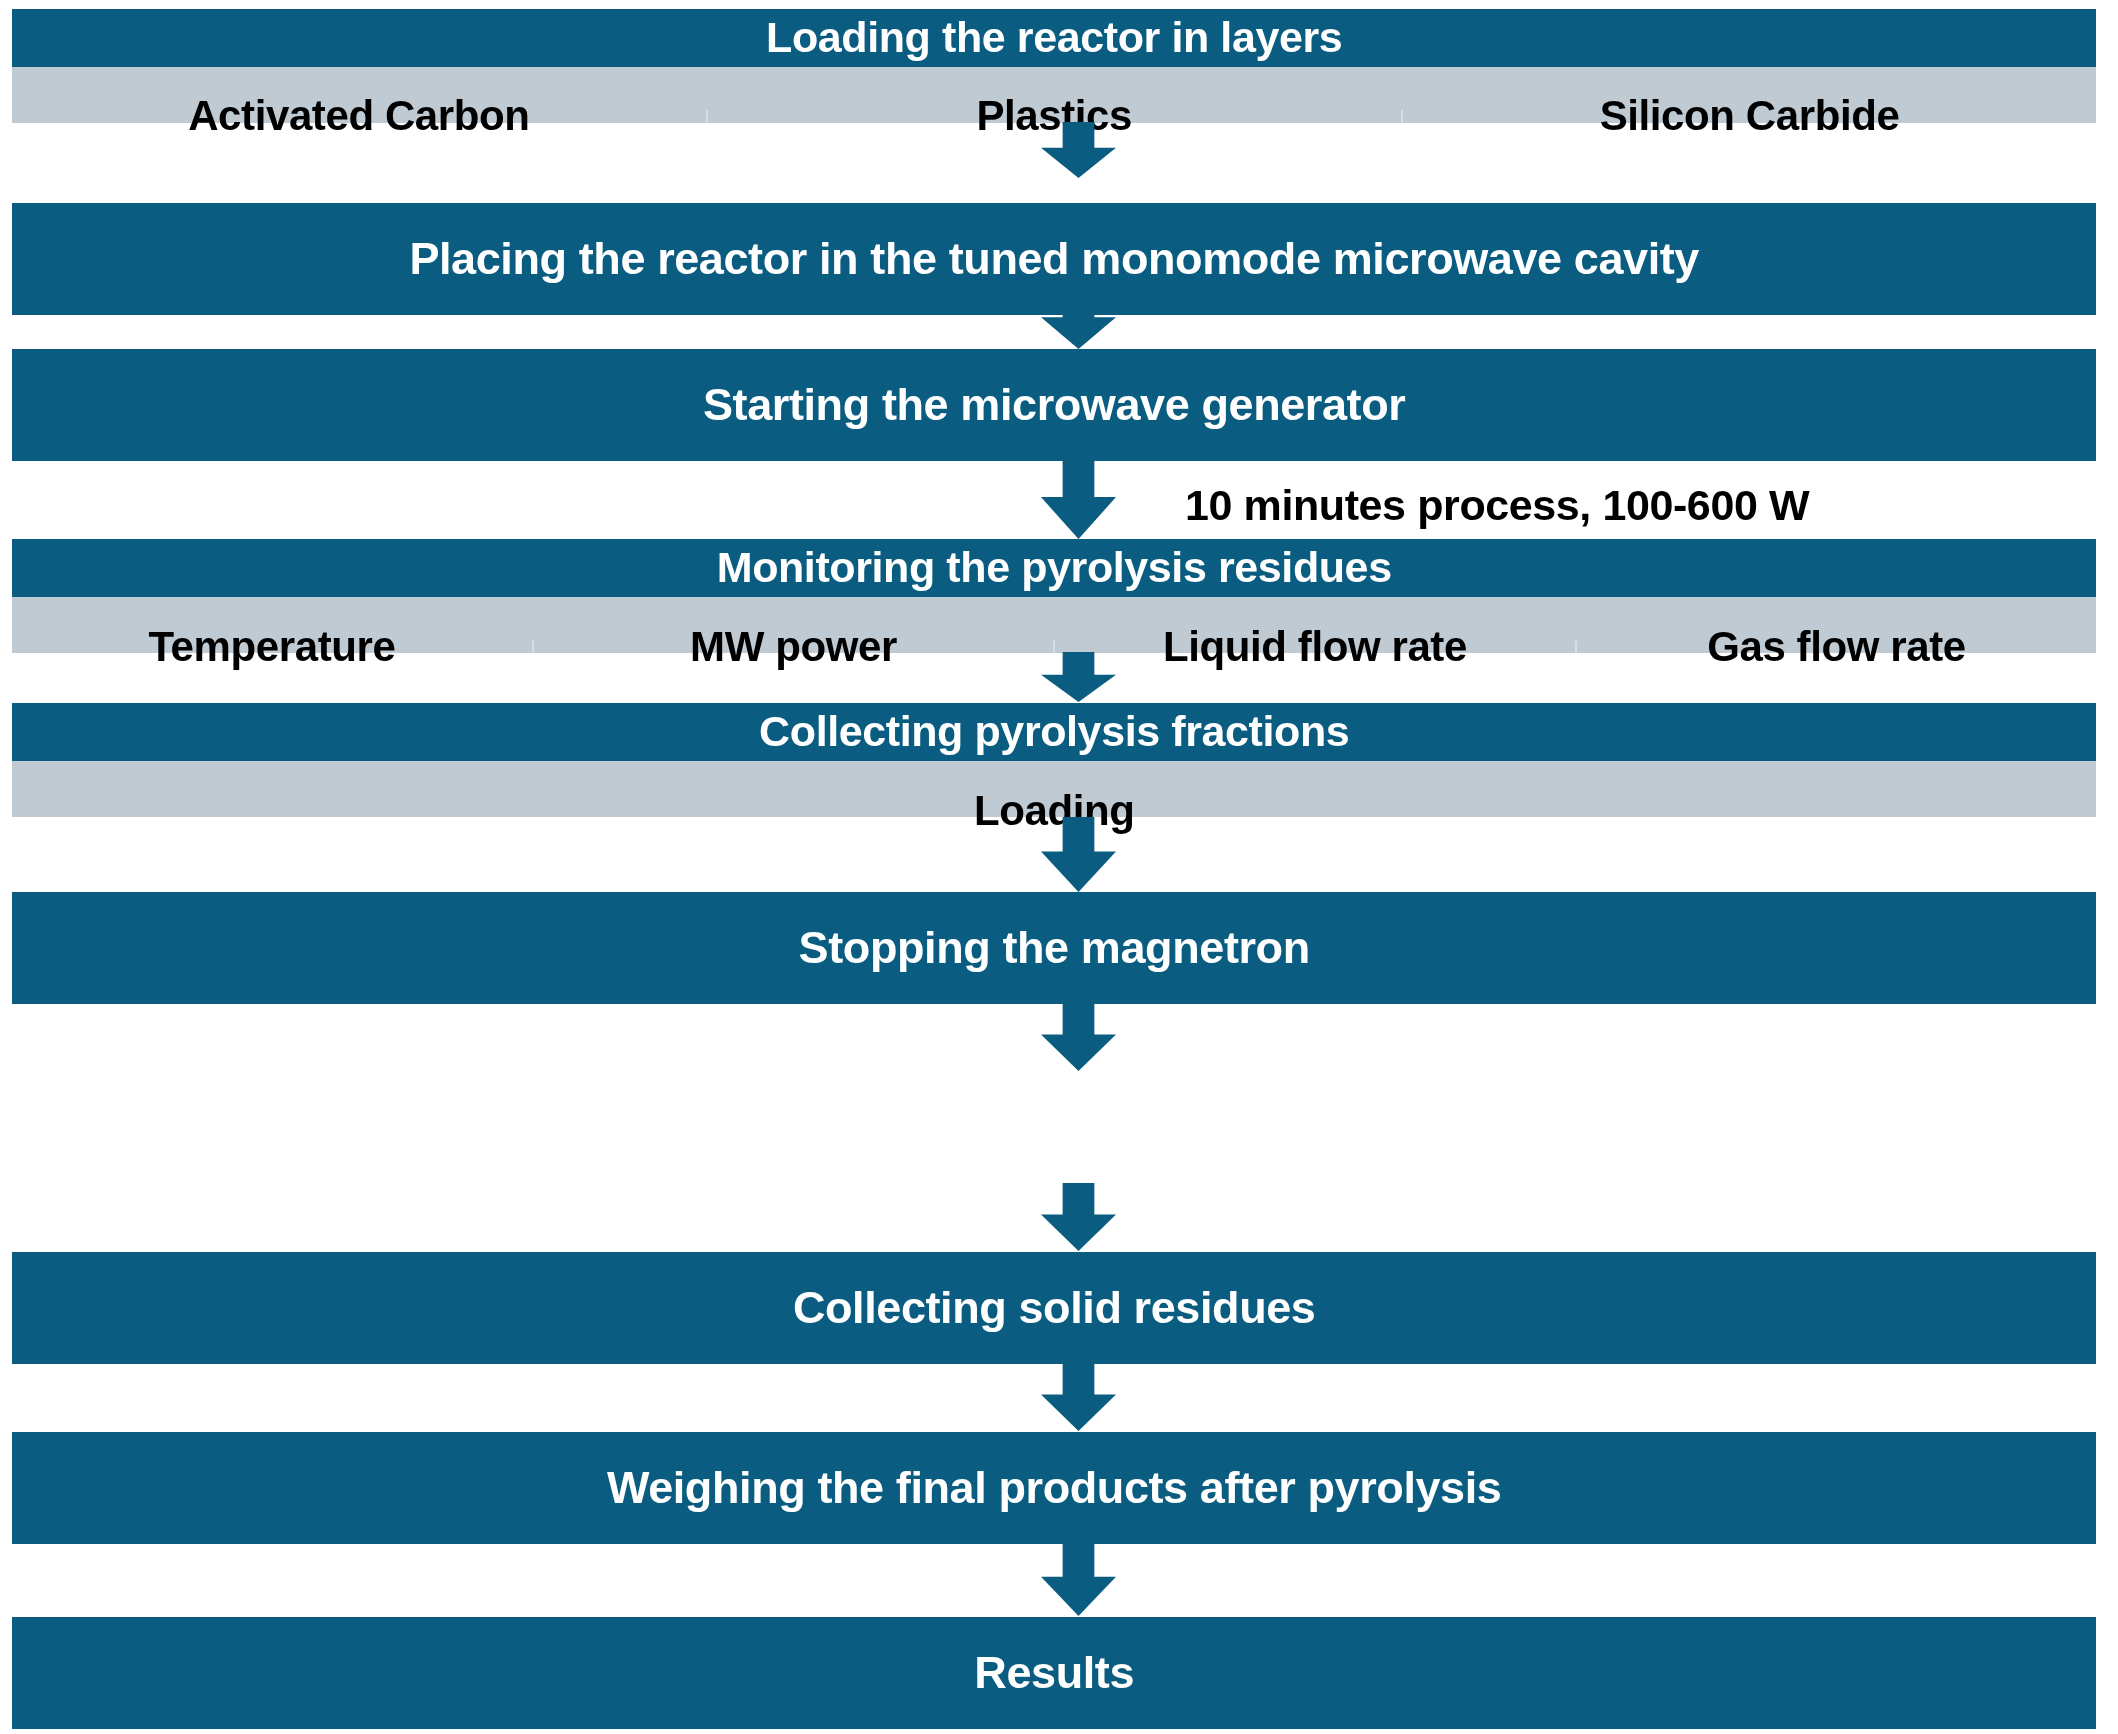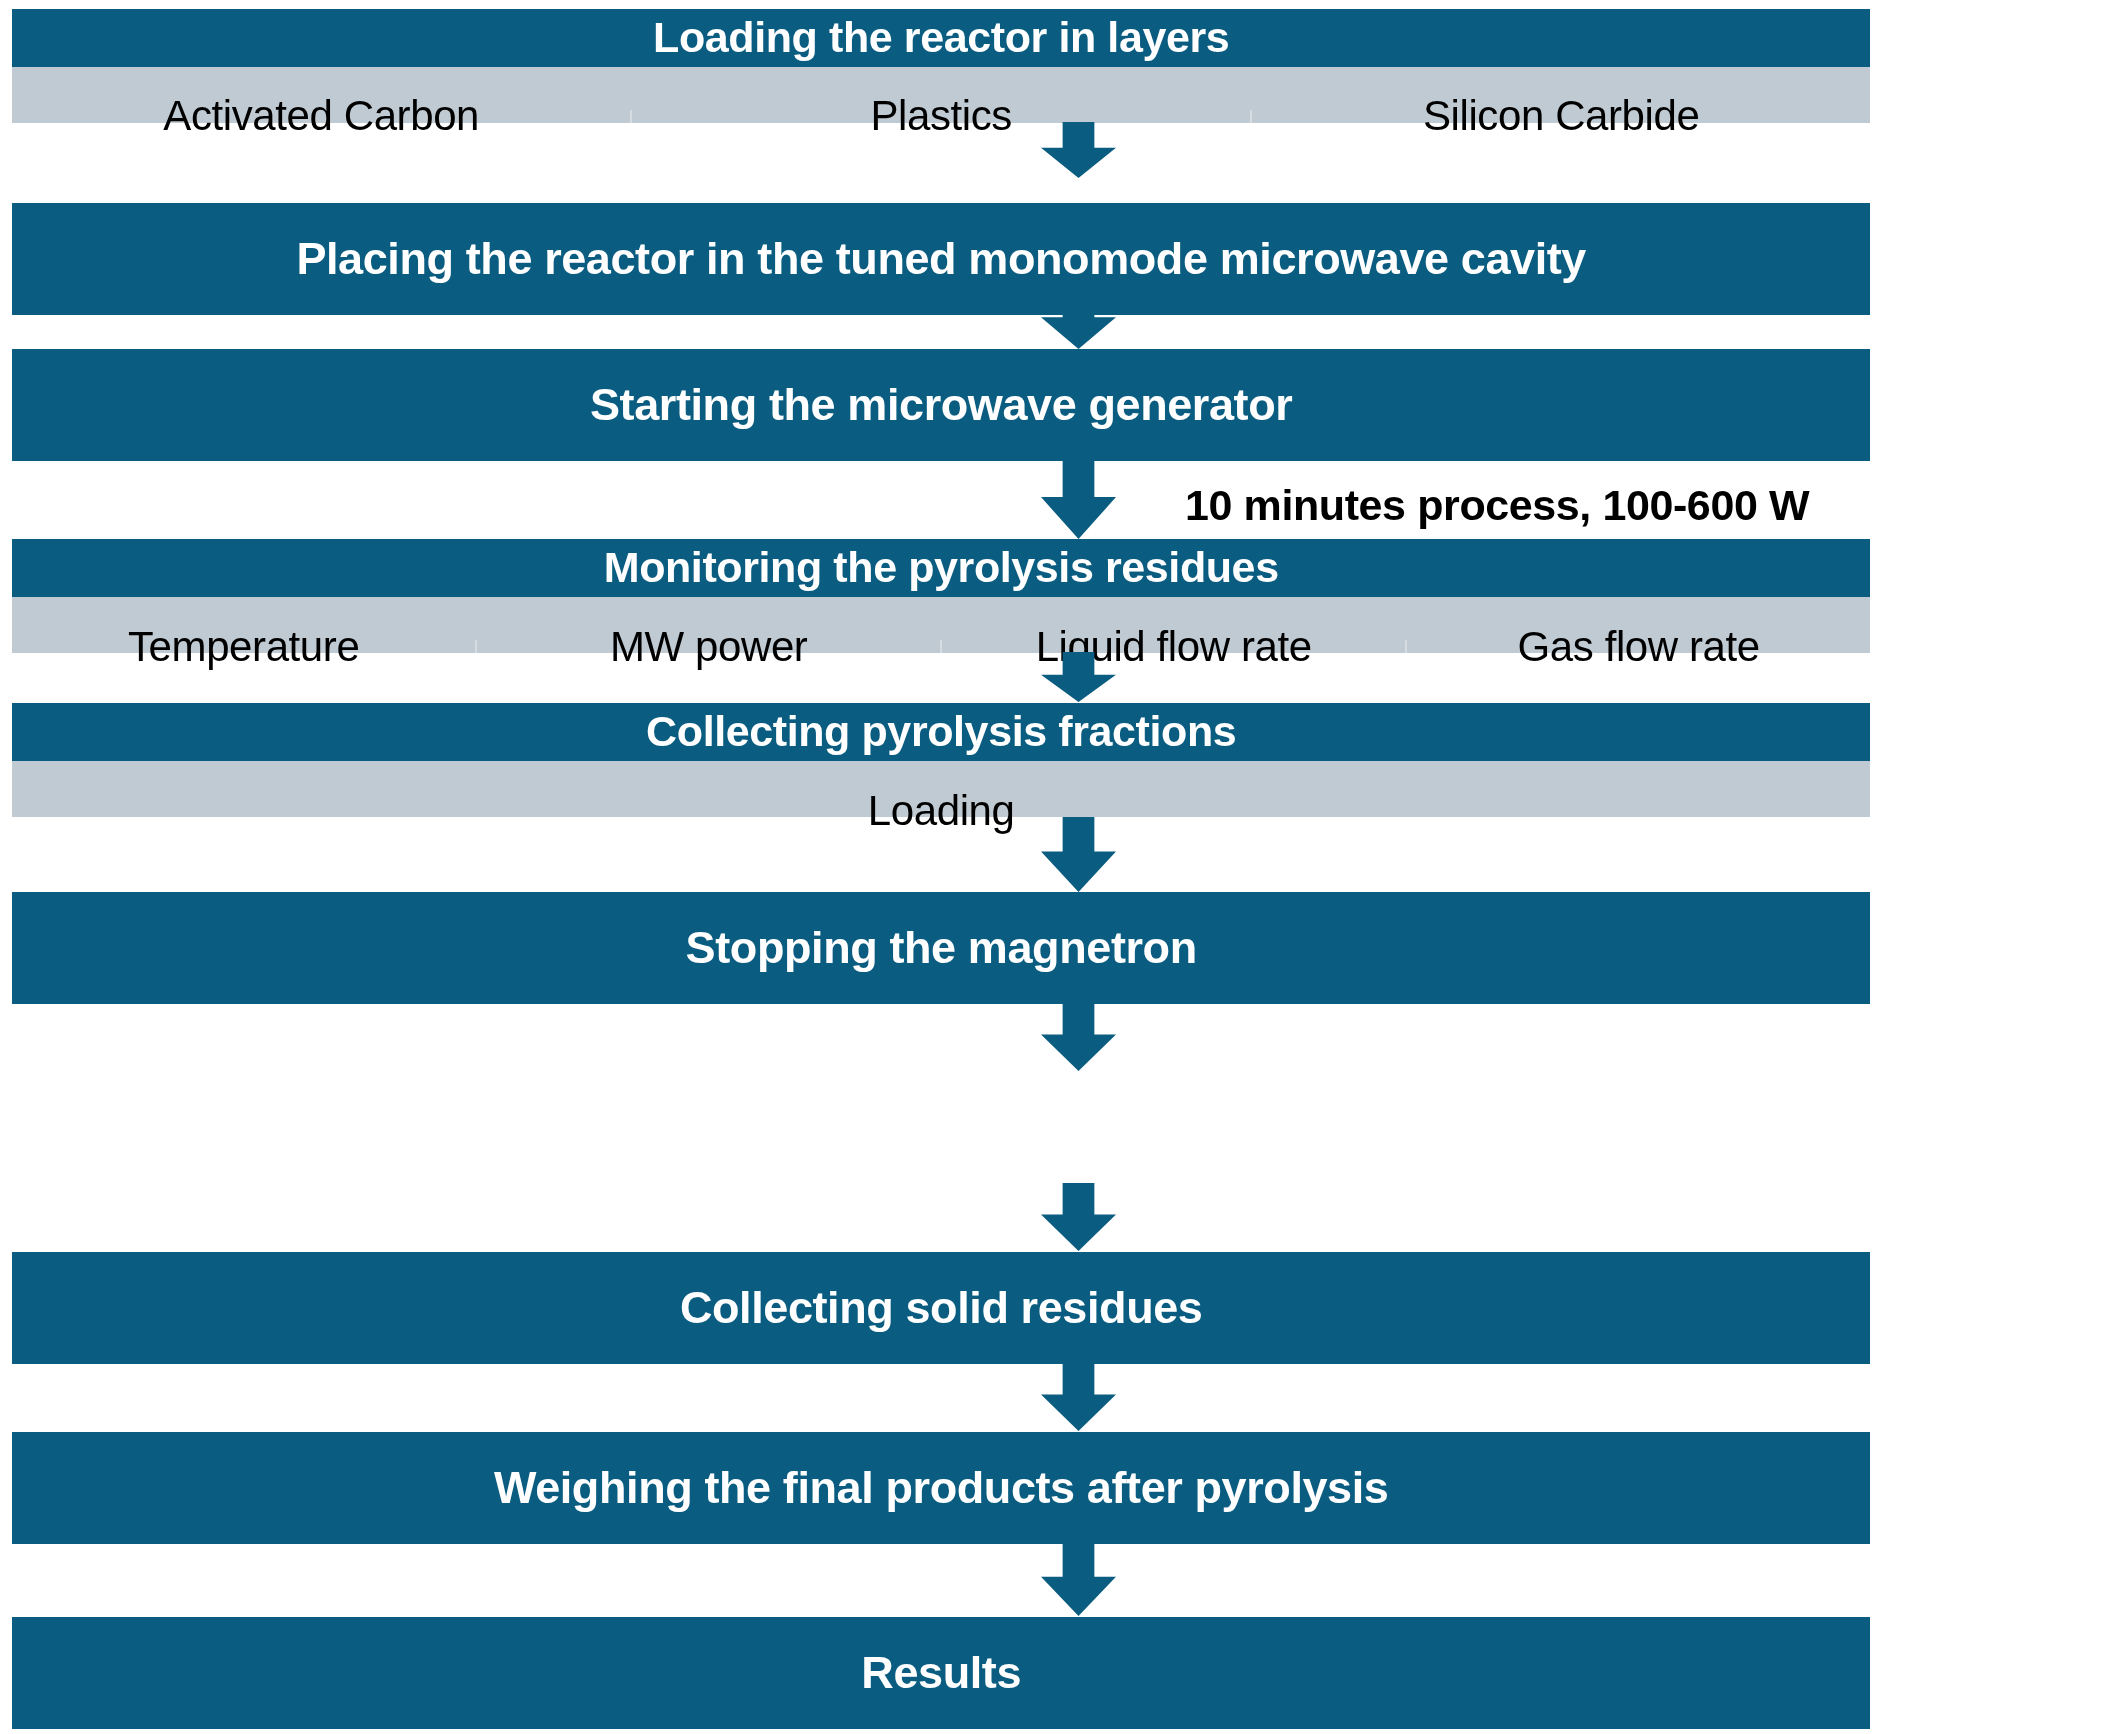--- a/index.html
+++ b/index.html
@@ -15,21 +15,21 @@
     position: relative;
     width: 2119px;
     height: 1734px;
     background: #ffffff;
   }
 
   
   .node {
     position: absolute;
     left: 12.2px;
-    width: 1858px;
+    width: 2084px;
   }
 
   .node-header {
     background: #0a5d80;
     color: #ffffff;
     font-weight: bold;
     display: flex;
     align-items: center;
     justify-content: center;
     text-align: center;
@@ -63,21 +63,21 @@
     height: 56px;
     background: #c0cad2;
   }
 
   .subcell {
     flex: 1 1 0;
     display: flex;
     align-items: center;
     justify-content: center;
     color: #000000;
-    font-weight: normal;
+    font-weight: bold;
     font-size: 42px;
     line-height: 1;
     letter-spacing: -0.4px;
     white-space: nowrap;
     border-right: 2.2px solid #d6dde2;
     margin-top: 43px;
   }
   .subcell:last-child { border-right: none; }
 
   

